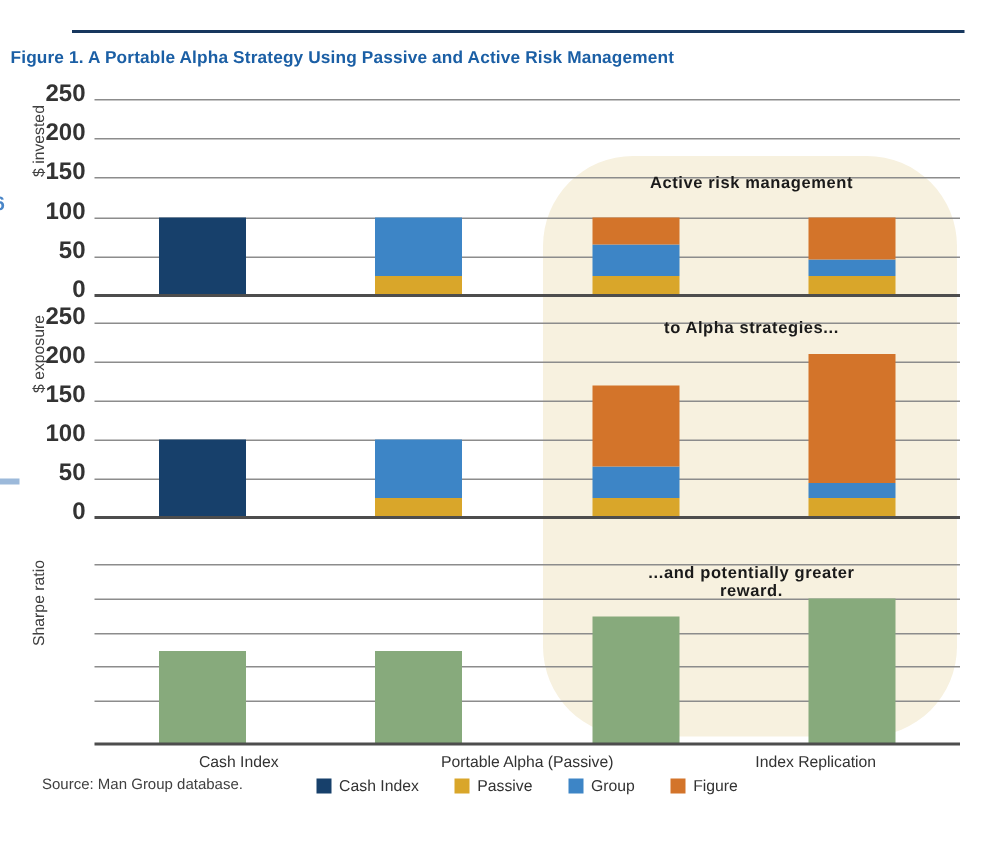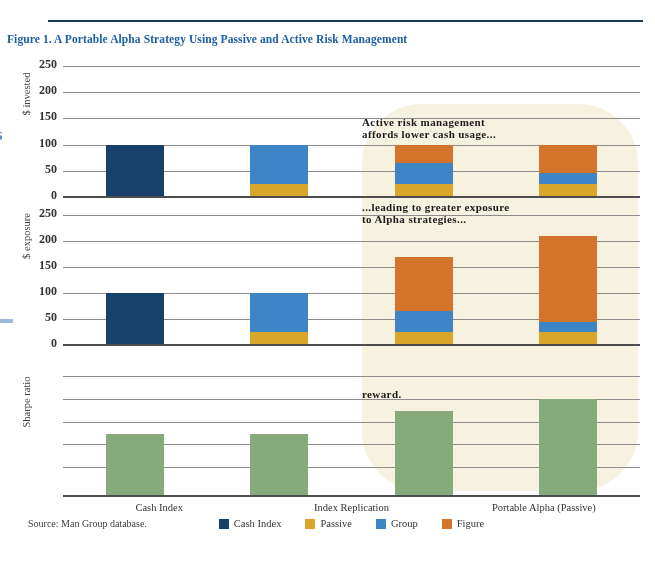--- a/index.html
+++ b/index.html
@@ -1,41 +1,41 @@
 <!DOCTYPE html>
 <html><head>
 <meta charset="utf-8">
 <style>
   html,body { margin:0; padding:0; background:#fff; }
   .page {
     position:relative; width:644px; height:567px; background:#ffffff;
-    font-family:Liberation Serif, serif; overflow:hidden;
+    font-family:Liberation Sans, sans-serif; overflow:hidden;
   }
   .top-rule { position:absolute; left:48px; right:1px; top:20px; height:2px; }
   .fig-title { position:absolute; left:7px; top:33px; font-size:11.5px; font-weight:bold; letter-spacing:0.1px; }
   .highlight { position:absolute; left:362px; top:104px; width:276px; height:387px; border-radius:60px; z-index:0; }
 
   .panel { position:absolute; left:63px; width:577px; z-index:1; }
   #panel-0 { top:66px;  height:131px; }
   #panel-1 { top:215px; height:130px; }
   #panel-2 { top:376px; height:120px; }
 
   .gridline { position:absolute; left:0; right:0; height:1px; z-index:1; }
   .axis-line { position:absolute; left:0; right:0; bottom:-1px; height:2px; z-index:3; }
   .bar-seg  { position:absolute; width:58px; z-index:2; }
   .tick-label { position:absolute; left:-36px; width:30px; text-align:right;
-                font-size:12px; font-weight:bold; color:#333; z-index:1; }
+                font-size:16px; font-weight:bold; color:#333; z-index:1; }
 
   .ylabel { position:absolute; white-space:nowrap; font-size:10.5px; color:#404040;
             transform:translate(-50%,-50%) rotate(-90deg); z-index:1; }
   #ylabel-0 { left:26px; top:94px; }
   #ylabel-1 { left:26px; top:236px; }
   #ylabel-2 { left:26px; top:402px; }
 
-  .annotation { position:absolute; left:362px; width:278px; text-align:left;
+  .annotation { position:absolute; left:362px; width:278px; text-align:center;
                 font-size:11px; font-weight:bold; color:#1a1a1a; letter-spacing:0.4px;
                 line-height:11.5px; z-index:4; }
   #ann-0 { top:117px; } #ann-1 { top:202px; } #ann-2 { top:377px; }
 
   .cat-labels { position:absolute; left:63px; top:502px; width:577px; display:flex; z-index:2; }
   .cat-labels div { flex:1; text-align:center; font-size:10.5px; color:#333; }
 
   .legend { position:absolute; left:63px; top:518px; width:577px; display:flex;
             justify-content:center; gap:24px; align-items:center; z-index:2; }
   .legend-item { display:flex; align-items:center; gap:5px; font-size:10.5px; color:#333; }
@@ -116,35 +116,34 @@
       <div class="gridline" style="background: rgb(140, 140, 140); bottom: 96.2px;"></div>
       <div class="gridline" style="background: rgb(140, 140, 140); bottom: 119px;"></div>
       <div class="bar-seg" style="left: 43.125px; bottom: 0px; height: 62.4px; background: rgb(135, 170, 124);"></div>
       <div class="bar-seg" style="left: 187.375px; bottom: 0px; height: 62.4px; background: rgb(135, 170, 124);"></div>
       <div class="bar-seg" style="left: 331.625px; bottom: 0px; height: 85.2px; background: rgb(135, 170, 124);"></div>
       <div class="bar-seg" style="left: 475.875px; bottom: 0px; height: 97.2px; background: rgb(135, 170, 124);"></div>
     </div>
 
   <div class="annotation" id="ann-0">
     <span>Active risk management</span><br>
-    <span>affords lower cash usage...</span>
   </div>
   <div class="annotation" id="ann-1">
-    <span>...leading to greater exposure</span><br>
+    <br>
     <span>to Alpha strategies...</span>
   </div>
   <div class="annotation" id="ann-2">
-    <br>
+    <span>...and potentially greater</span><br>
     <span>reward.</span>
   </div>
 
   <div class="cat-labels">
     <div>Cash Index</div>
+    <div>Portable Alpha (Passive)</div>
     <div>Index Replication</div>
-    <div>Portable Alpha (Passive)</div>
   </div>
 
   <div class="legend">
     <span class="legend-item">
       <span class="legend-swatch" style="background: rgb(23, 64, 107);"></span>
       <span>Cash Index</span>
     </span>
     <span class="legend-item">
       <span class="legend-swatch" style="background: rgb(217, 166, 42);"></span>
       <span>Passive</span>

